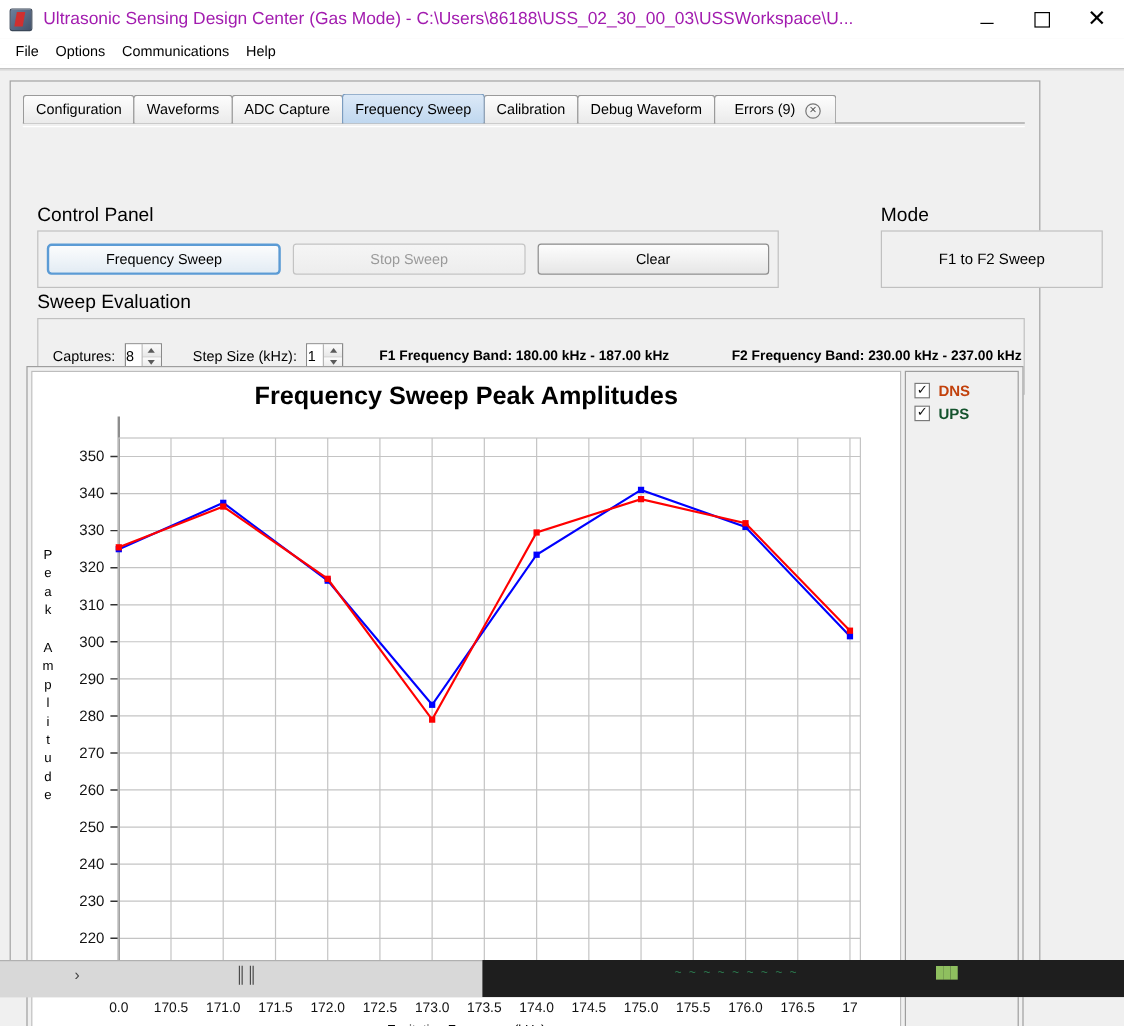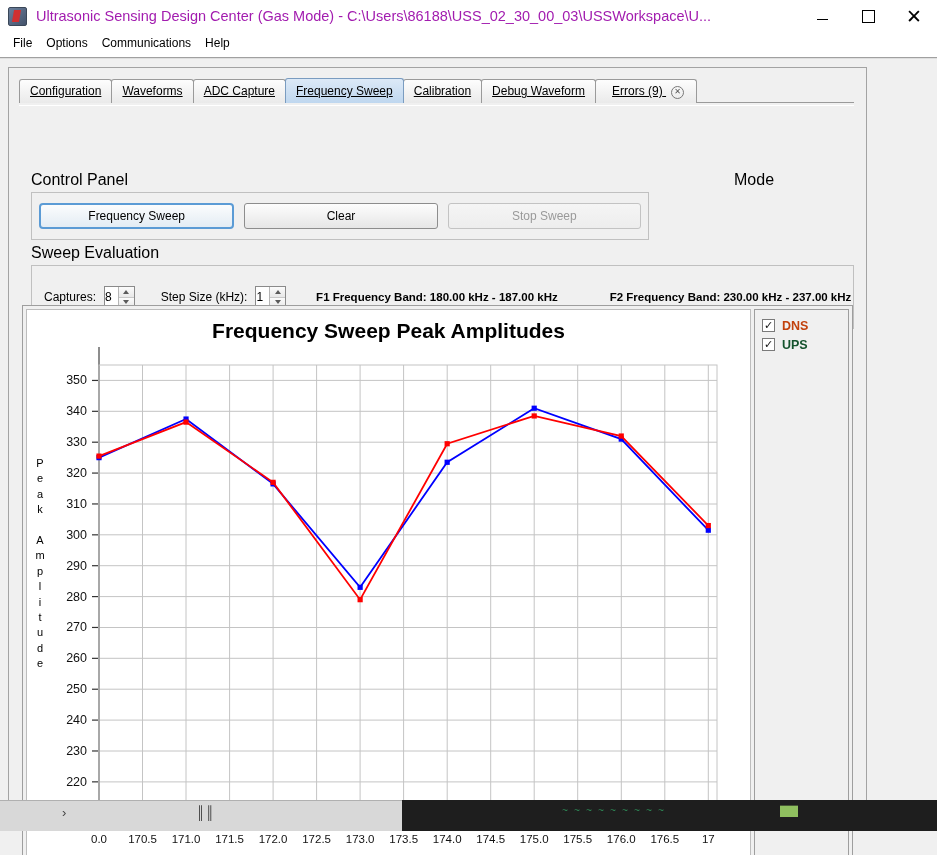--- a/index.html
+++ b/index.html
@@ -45,21 +45,21 @@
 
   .win-sep{height:3px;background:#ffffff;border-bottom:1px solid #a0a0a0;}
 
   
   .client{
     background:#f0f0f0;padding:0;height:772px;position:relative;
     border-top:1px solid #dfdfdf;
   }
   .panel{
     position:absolute;left:8px;top:8px;width:857px;height:748px;
-    background:#f0f0f0;border:1px solid #a3a3a3;text-decoration:underline;
+    background:#f0f0f0;border:1px solid #a3a3a3;
   }
 
   
   .tabstrip{
     position:relative;height:26px;margin:9px 0 0 10px;display:flex;align-items:flex-end;
   }
   .tab{
     height:24px;line-height:23px;padding:0 10px;background:#f3f3f3;
     border:1px solid #9a9a9a;border-bottom:none;
     border-radius:3px 3px 0 0;font-size:12px;margin-right:-1px;
@@ -238,26 +238,29 @@
         <span class="errx">✕</span>
       </div>
     </div>
     <div class="tabline"></div>
 
     <div class="ctrlrow">
       <div class="ctrl-left">
         <div class="grp-label">Control Panel</div>
         <div class="grp-box">
           <div class="btn focused">Frequency Sweep</div>
+          <div class="btn disabled">Stop Sweep</div>
           <div class="btn">Clear</div>
-          <div class="btn disabled">Stop Sweep</div>
         </div>
       </div>
       <div class="ctrl-right">
         <div class="grp-label">Mode</div>
+        <div class="grp-box">
+          <div class="mode-text">F1 to F2 Sweep</div>
+        </div>
       </div>
     </div>
 
     <div class="sweeprow">
       <div class="grp-label">Sweep Evaluation</div>
       <div class="grp-box">
         <div class="sp-label">Captures:</div>
         <div class="spinner">
           <div class="val">8</div>
           <div class="arrows">

